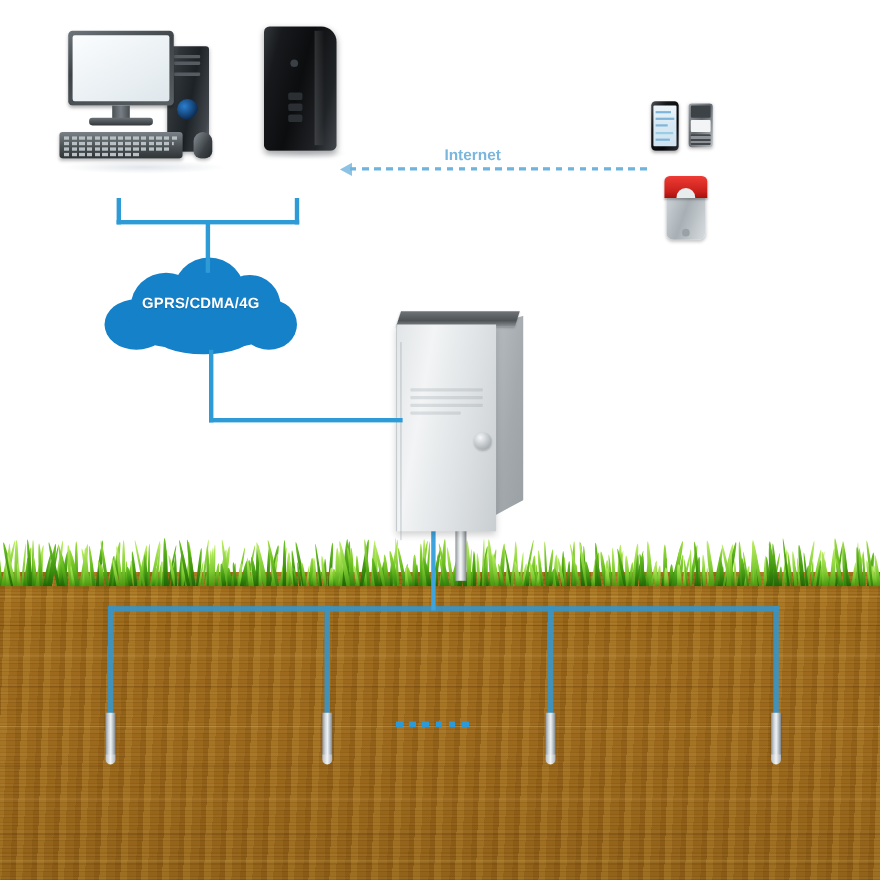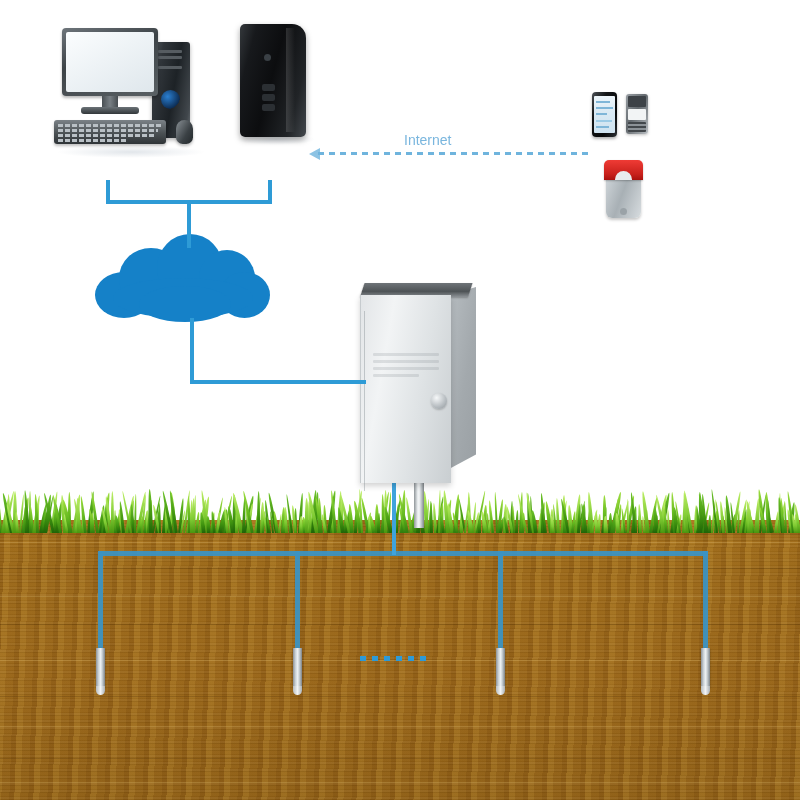--- a/index.html
+++ b/index.html
@@ -43,21 +43,21 @@
   #cloud{left:95px;top:232px;width:175px;height:95px;}
   #cloud .puff{position:absolute;background:#1581c8;border-radius:50%;}
   #cloud-label{position:absolute;left:0;top:36px;width:175px;text-align:center;
     color:#ffffff;font-size:13.5px;font-weight:bold;letter-spacing:.2px;z-index:5;
     text-shadow:0 1px 1px rgba(0,0,0,.18);}
 
   
   #net-dash{left:318px;top:152px;width:274px;height:3px;
     background:repeating-linear-gradient(90deg,#6fb4dd 0px,#6fb4dd 6px,rgba(255,255,255,0) 6px,rgba(255,255,255,0) 11px);}
   #net-arrow{left:309px;top:148px;width:0;height:0;border-top:6px solid transparent;border-bottom:6px solid transparent;border-right:11px solid #8cc3e4;}
-  #net-label{left:404px;top:132px;color:#7ab6de;font-size:14px;font-weight:normal;}
+  #net-label{left:404px;top:132px;color:#7ab6de;font-size:14px;font-weight:bold;}
 
   
   #pc{left:48px;top:28px;width:130px;height:125px;}
   .mon-frame{position:absolute;left:14px;top:0;width:96px;height:68px;border-radius:4px;
      background:linear-gradient(160deg,#6e757b,#3d4347 40%,#5a6165);padding:4px;box-sizing:border-box;
      box-shadow:0 2px 3px rgba(0,0,0,.28);}
   .mon-screen{width:100%;height:100%;border-radius:2px;
      background:linear-gradient(150deg,#fbfdfe 0%,#eef3f6 45%,#dfe7ec 100%);}
   .mon-neck{position:absolute;left:54px;top:68px;width:16px;height:13px;background:linear-gradient(90deg,#4a5054,#787f84,#464c50);}
   .mon-base{position:absolute;left:33px;top:79px;width:58px;height:7px;border-radius:3px;
@@ -550,20 +550,21 @@
   </div>
 
   <div id="cloud" class="abs">
     <div class="puff" style="left:0px;  top:40px; width:58px; height:46px;"></div>
     <div class="puff" style="left:24px; top:16px; width:64px; height:60px;"></div>
     <div class="puff" style="left:62px; top:2px;  width:66px; height:68px;"></div>
     <div class="puff" style="left:104px;top:18px; width:56px; height:56px;"></div>
     <div class="puff" style="left:124px;top:40px; width:51px; height:46px;"></div>
     <div class="puff" style="left:18px; top:46px; width:140px;height:40px;"></div>
     <div class="puff" style="left:44px; top:54px; width:92px; height:36px;"></div>
+    <div id="cloud-label">GPRS/CDMA/4G</div>
   </div>
 
   <div class="abs wire wire-v" style="left:190px;top:318px;width:4px;height:66px;"></div>
   <div class="abs wire wire-h" style="left:190px;top:380px;width:176px;height:4px;"></div>
 
   <div class="abs wire wire-v" style="left:106px;top:180px;width:4px;height:24px;"></div>
   <div class="abs wire wire-v" style="left:268px;top:180px;width:4px;height:24px;"></div>
   <div class="abs wire wire-h" style="left:106px;top:200px;width:166px;height:4px;"></div>
   <div class="abs wire wire-v" style="left:187px;top:200px;width:4px;height:48px;"></div>
 

